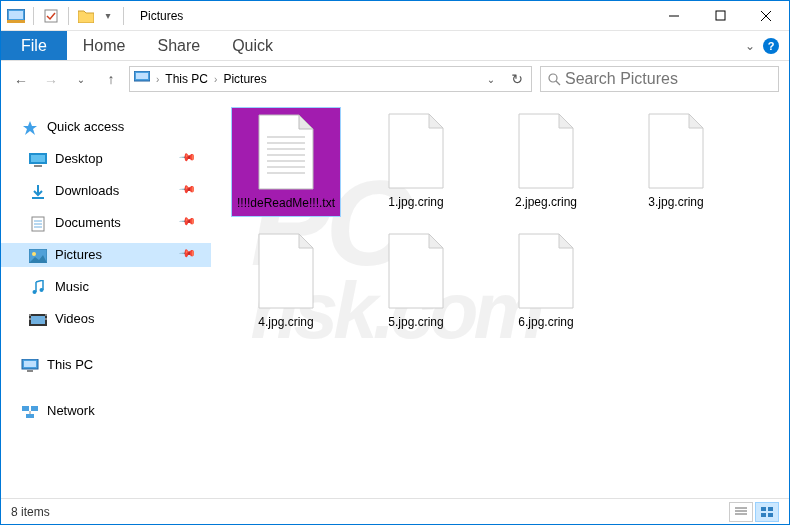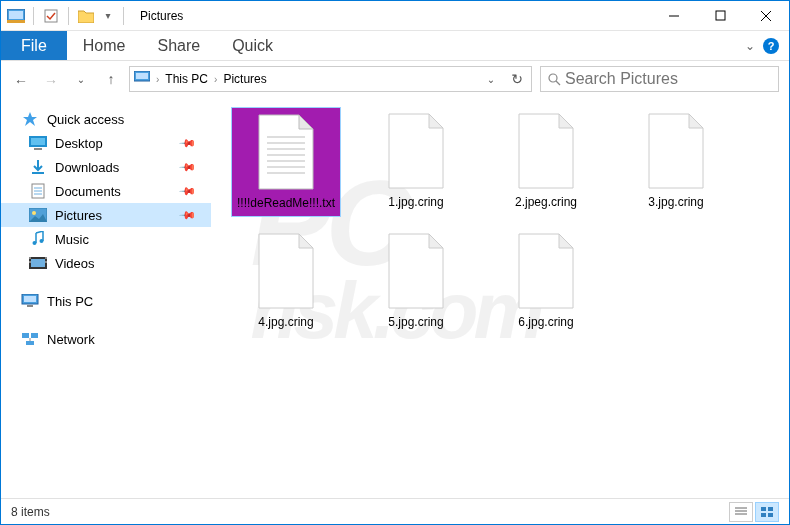--- a/index.html
+++ b/index.html
@@ -32,21 +32,21 @@
 .addressbar { flex: 1.8; height: 26px; border: 1px solid #ccc; display: flex; align-items: center; padding: 0 4px; background: #fff;}
 .crumb-icon { width: 16px; height: 16px; margin-right: 4px;}
 .crumb { font-size: 12px; color: #000; padding: 0 4px; display: flex; align-items: center; cursor: pointer;}
 .crumb-sep { color: #888; font-size: 10px; margin: 0 2px;}
 .addr-right { margin-left: auto; display: flex; gap: 6px; color: #555;}
 .searchbox { flex: 1; height: 26px; border: 1px solid #ccc; display: flex; align-items: center; padding: 0 6px; background: #fff;}
 .searchbox input { border: none; outline: none; font-size: 16px; color: #888; flex: 1; background: transparent;}
 
 .main { display: flex; height: 402px; position: relative; z-index: 1;}
 .sidebar { width: 210px; padding: 10px 0; border-right: 0px solid #eee;}
-.nav-item { display: flex; align-items: center; padding: 4px 10px 4px 28px; font-size: 13px; color: #000; cursor: pointer; position: relative; height: 24px;}
+.nav-item { display: flex; padding: 4px 10px 4px 28px; font-size: 13px; color: #000; cursor: pointer; position: relative; height: 24px; margin-top: 8px;}
 .nav-item.header { padding-left: 20px; font-weight: normal;}
 .nav-item.selected { background: #cce8ff;}
 .nav-item .nav-icon { width: 18px; height: 18px; margin-right: 8px; display: inline-flex; align-items: center; justify-content: center;}
 .pin { position: absolute; right: 16px; color: #888; font-size: 11px; transform: rotate(45deg);}
 .nav-group-space { height: 14px;}
 
 .content { flex: 1; padding: 10px 20px; display: flex; flex-wrap: wrap; align-content: flex-start; gap: 10px 20px;}
 .file-item { width: 110px; display: flex; flex-direction: column; align-items: center; cursor: pointer; padding: 4px;}
 .file-item.selected { background: #a21caf; border: 1px solid #99d1ff;}
 .file-icon { width: 70px; height: 80px; display: flex; align-items: center; justify-content: center; margin-bottom: 4px;}

